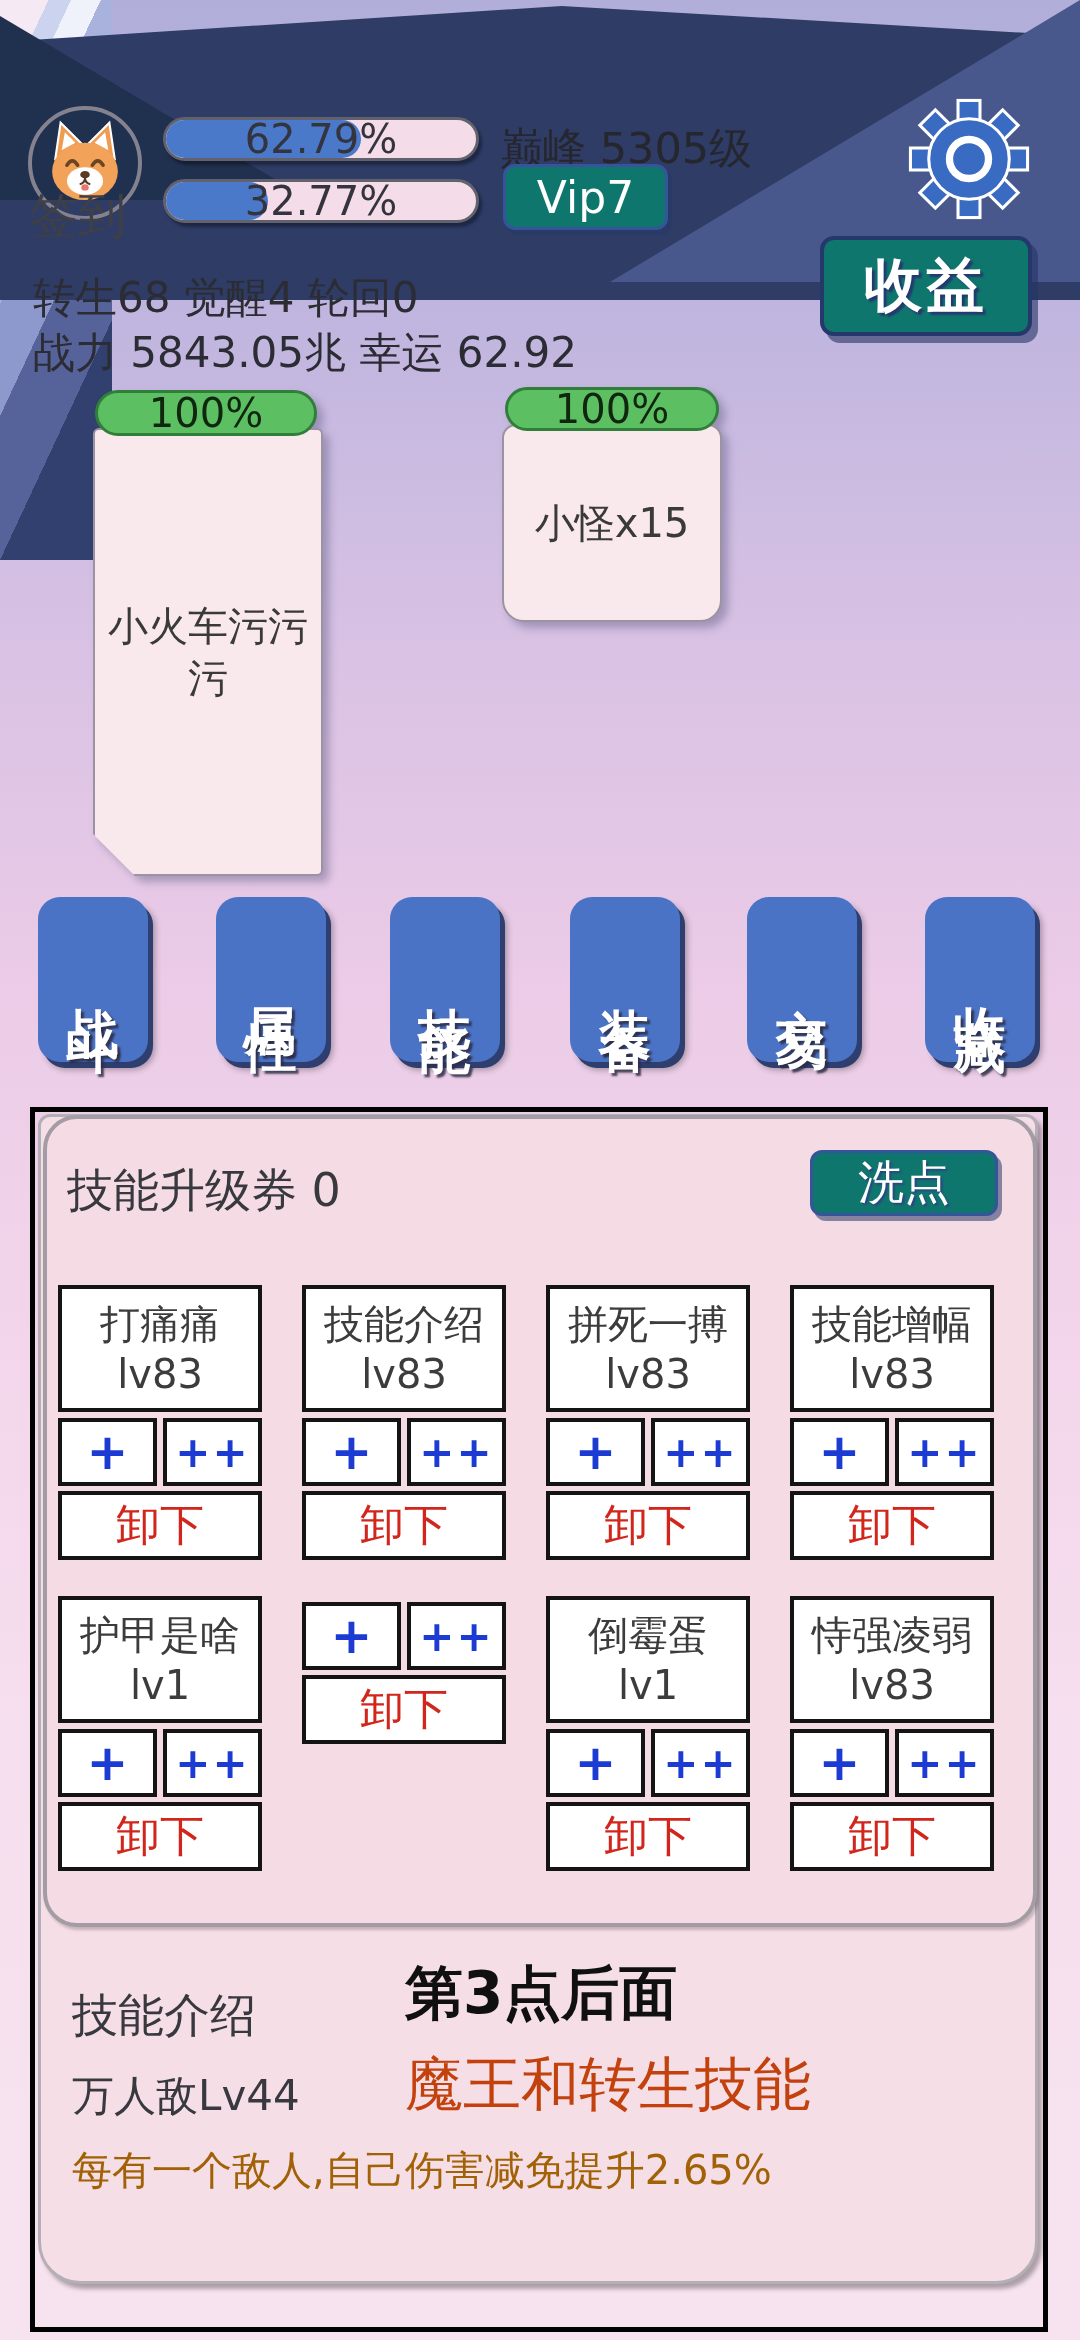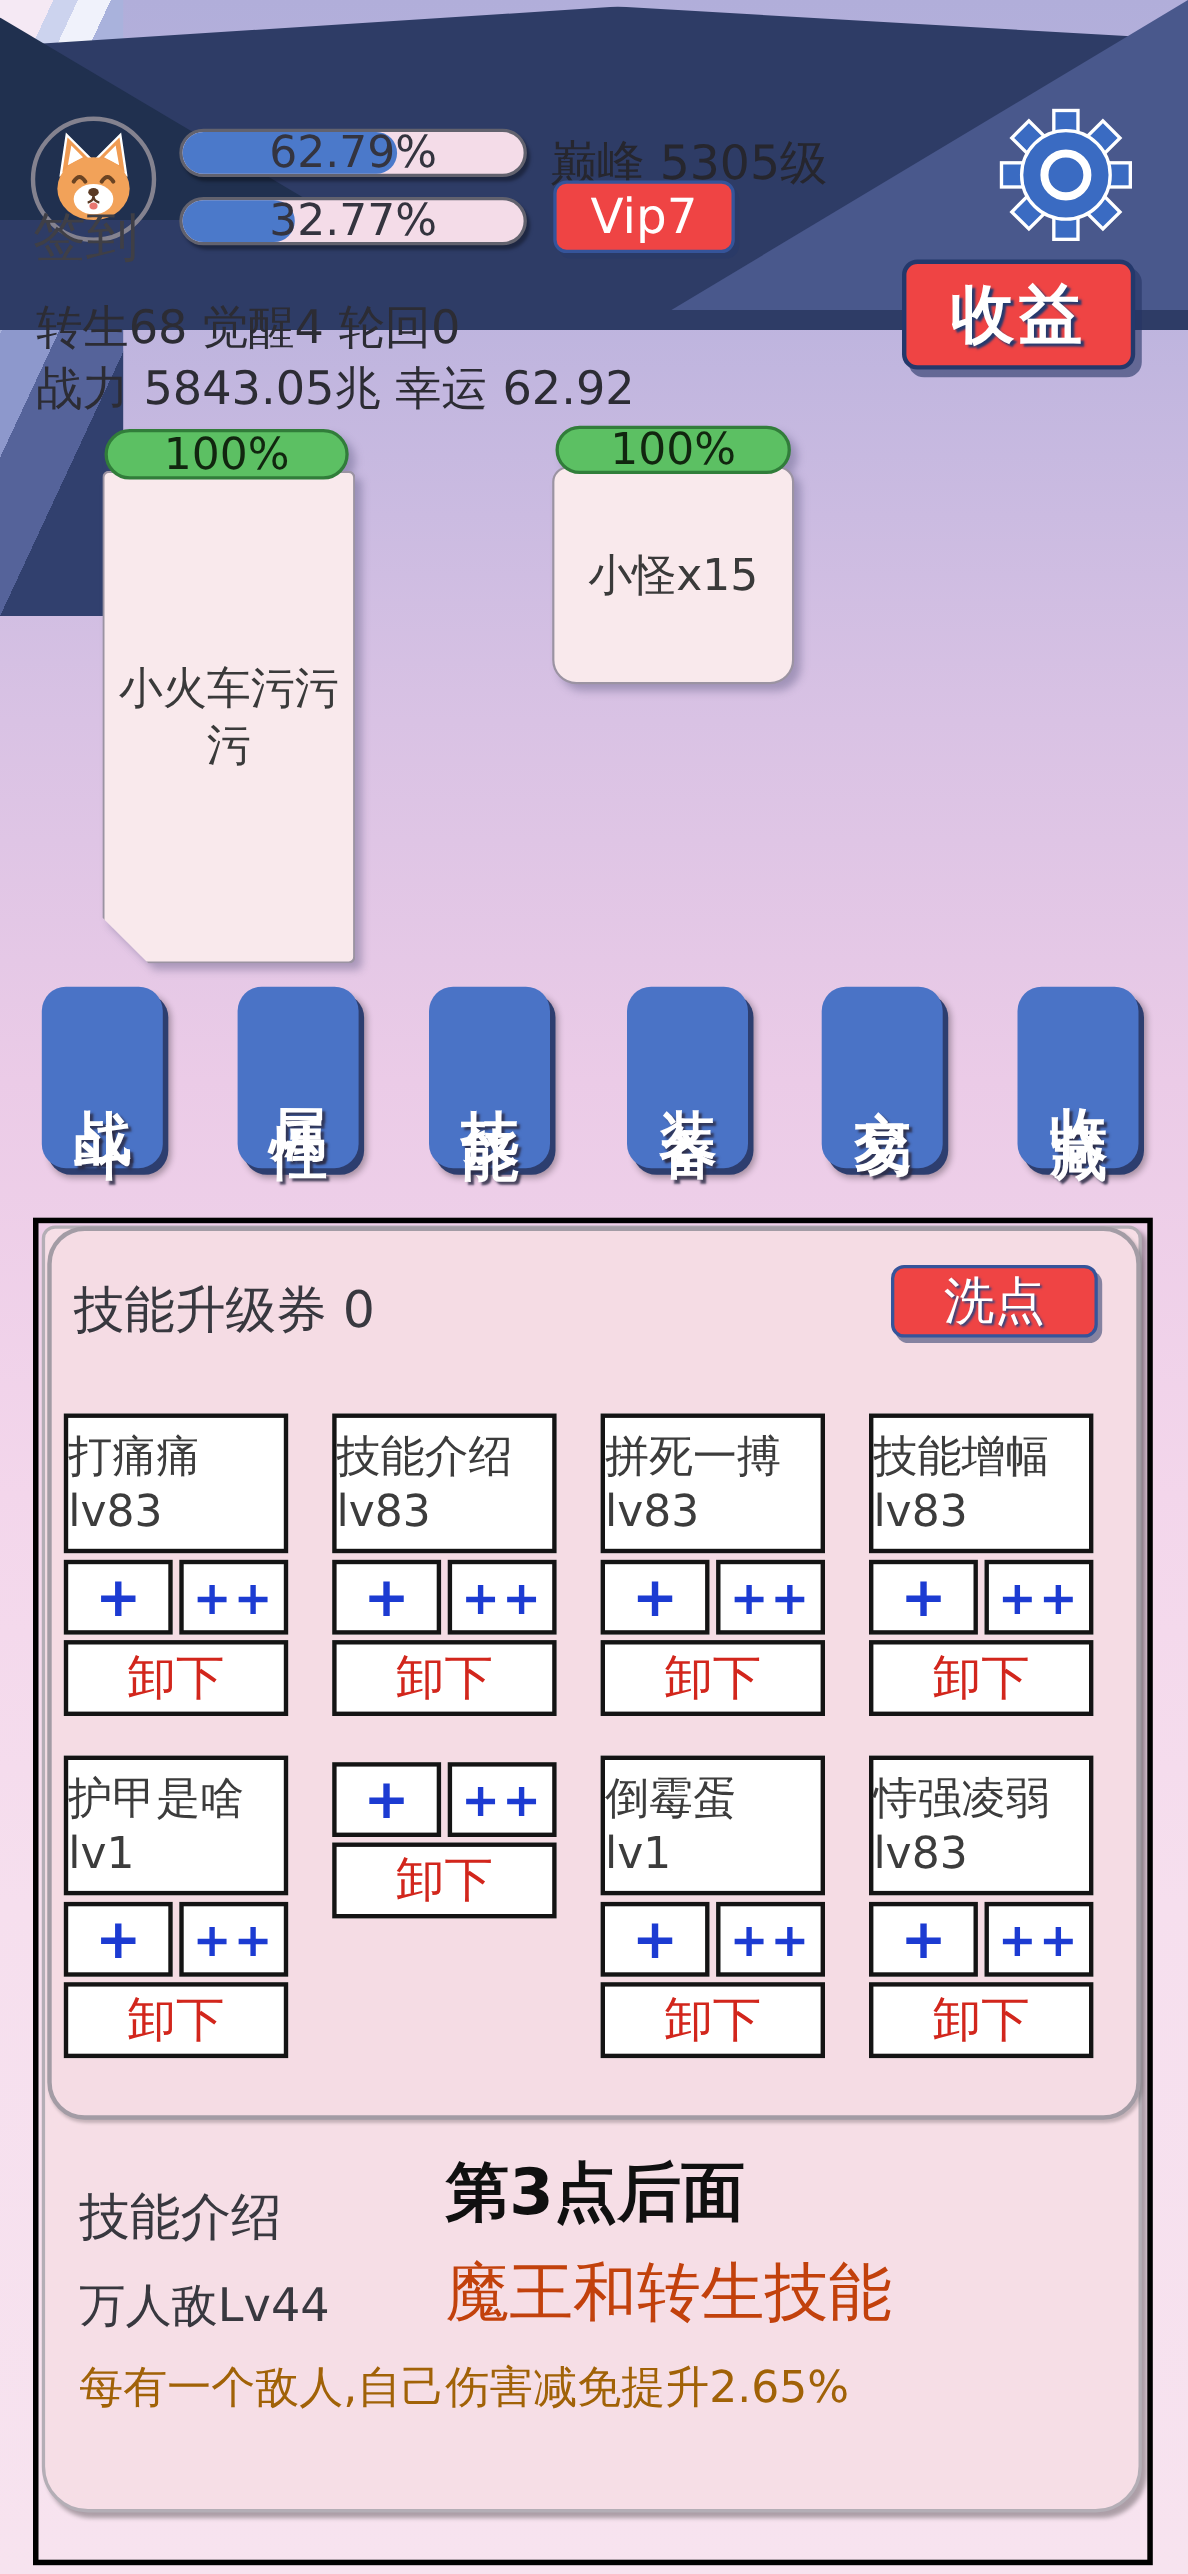--- a/index.html
+++ b/index.html
@@ -23,21 +23,21 @@
   .avatar{position:absolute;left:28px;top:106px;width:114px;height:114px;border:4px solid #84828f;border-radius:50%;z-index:2;}
   .avatar svg{width:100%;height:100%;}
   .signin{position:absolute;left:30px;top:184px;font-size:48px;color:#3f3f46;z-index:3;}
   .pbar{position:absolute;width:316px;height:44px;background:#f4dce8;border:3px solid #62626e;border-radius:22px;
     box-shadow:3px 4px 3px rgba(0,0,0,.35);z-index:1;}
   .pbar .fill{position:absolute;left:0;top:0;bottom:0;background:#4b79ca;border-radius:20px;}
   .pbar .ptext{position:absolute;inset:0;display:flex;align-items:center;justify-content:center;
     font-size:40px;color:#34343f;z-index:2;}
   #bar1{left:163px;top:117px;} #bar2{left:163px;top:179px;}
   .peak{position:absolute;left:500px;top:120px;font-size:43px;color:#26262e;}
-  .btn-blue{background:#ef4444;color:#fff;display:flex;align-items:center;justify-content:center;}
+  .btn-blue{background:#0f766e;color:#fff;display:flex;align-items:center;justify-content:center;}
   .vip{position:absolute;left:503px;top:164px;width:165px;height:66px;border-radius:12px;font-size:44px;
     border:3px solid #35549a;box-shadow:4px 5px 0 rgba(40,56,104,.55);z-index:2;}
   .gear{position:absolute;left:908px;top:98px;width:122px;height:122px;z-index:2;}
   .income{position:absolute;left:820px;top:236px;width:212px;height:100px;border-radius:14px;font-size:58px;font-weight:bold;
     letter-spacing:4px;border:4px solid #24386b;box-shadow:6px 7px 0 rgba(36,52,100,.6);
     text-shadow:3px 3px 2px #243a6e;z-index:2;}
   .stats1{position:absolute;left:33px;top:270px;font-size:42px;color:#2c2c34;}
   .stats2{position:absolute;left:33px;top:325px;font-size:42px;color:#2c2c34;}
 
   
@@ -71,21 +71,21 @@
     border:3px solid #b4aeb6;border-radius:12px 12px 42px 42px;box-shadow:4px 5px 4px rgba(0,0,0,.3);}
   .skill-inner{position:absolute;left:8px;top:3px;width:994px;height:812px;background:#f5dce4;
     border:4px solid #a39ca5;border-radius:34px;box-shadow:2px 3px 3px rgba(0,0,0,.2);}
   .ticket{position:absolute;left:32px;top:48px;font-size:46px;color:#38383f;}
   .reset-btn{position:absolute;left:775px;top:38px;width:188px;height:66px;border-radius:12px;font-size:46px;
     border:3px solid #35549a;box-shadow:4px 5px 0 rgba(40,56,104,.55);text-shadow:2px 2px 2px #2c4680;cursor:pointer;}
   .skill-grid{position:absolute;left:23px;top:173px;width:936px;display:grid;
     grid-template-columns:repeat(4,204px);column-gap:40px;row-gap:36px;}
   .skill-card{width:204px;display:flex;flex-direction:column;}
   .sk-name{height:127px;background:#fff;border:4px solid #141414;display:flex;flex-direction:column;
-    align-items:flex-start;justify-content:center;font-size:40px;color:#3c3c3c;line-height:1.25;text-align:center;}
+    align-items:center;justify-content:center;font-size:40px;color:#3c3c3c;line-height:1.25;text-align:center;}
   .sk-btns{display:flex;gap:6px;margin-top:6px;}
   .sk-btns > div{flex:1;height:68px;background:#fff;border:4px solid #141414;display:flex;align-items:center;
     justify-content:center;font-weight:bold;color:#1c3bd2;cursor:pointer;}
   .sk-plus{font-size:50px;} .sk-plusplus{font-size:42px;letter-spacing:2px;}
   .sk-unequip{height:69px;margin-top:5px;background:#fff;border:4px solid #141414;display:flex;align-items:center;
     justify-content:center;font-size:44px;color:#d2261c;cursor:pointer;}
 
   
   .info-title{position:absolute;left:37px;top:873px;font-size:46px;color:#38383f;}
   .info-note1{position:absolute;left:370px;top:843px;font-size:58px;font-weight:bold;color:#101010;}

